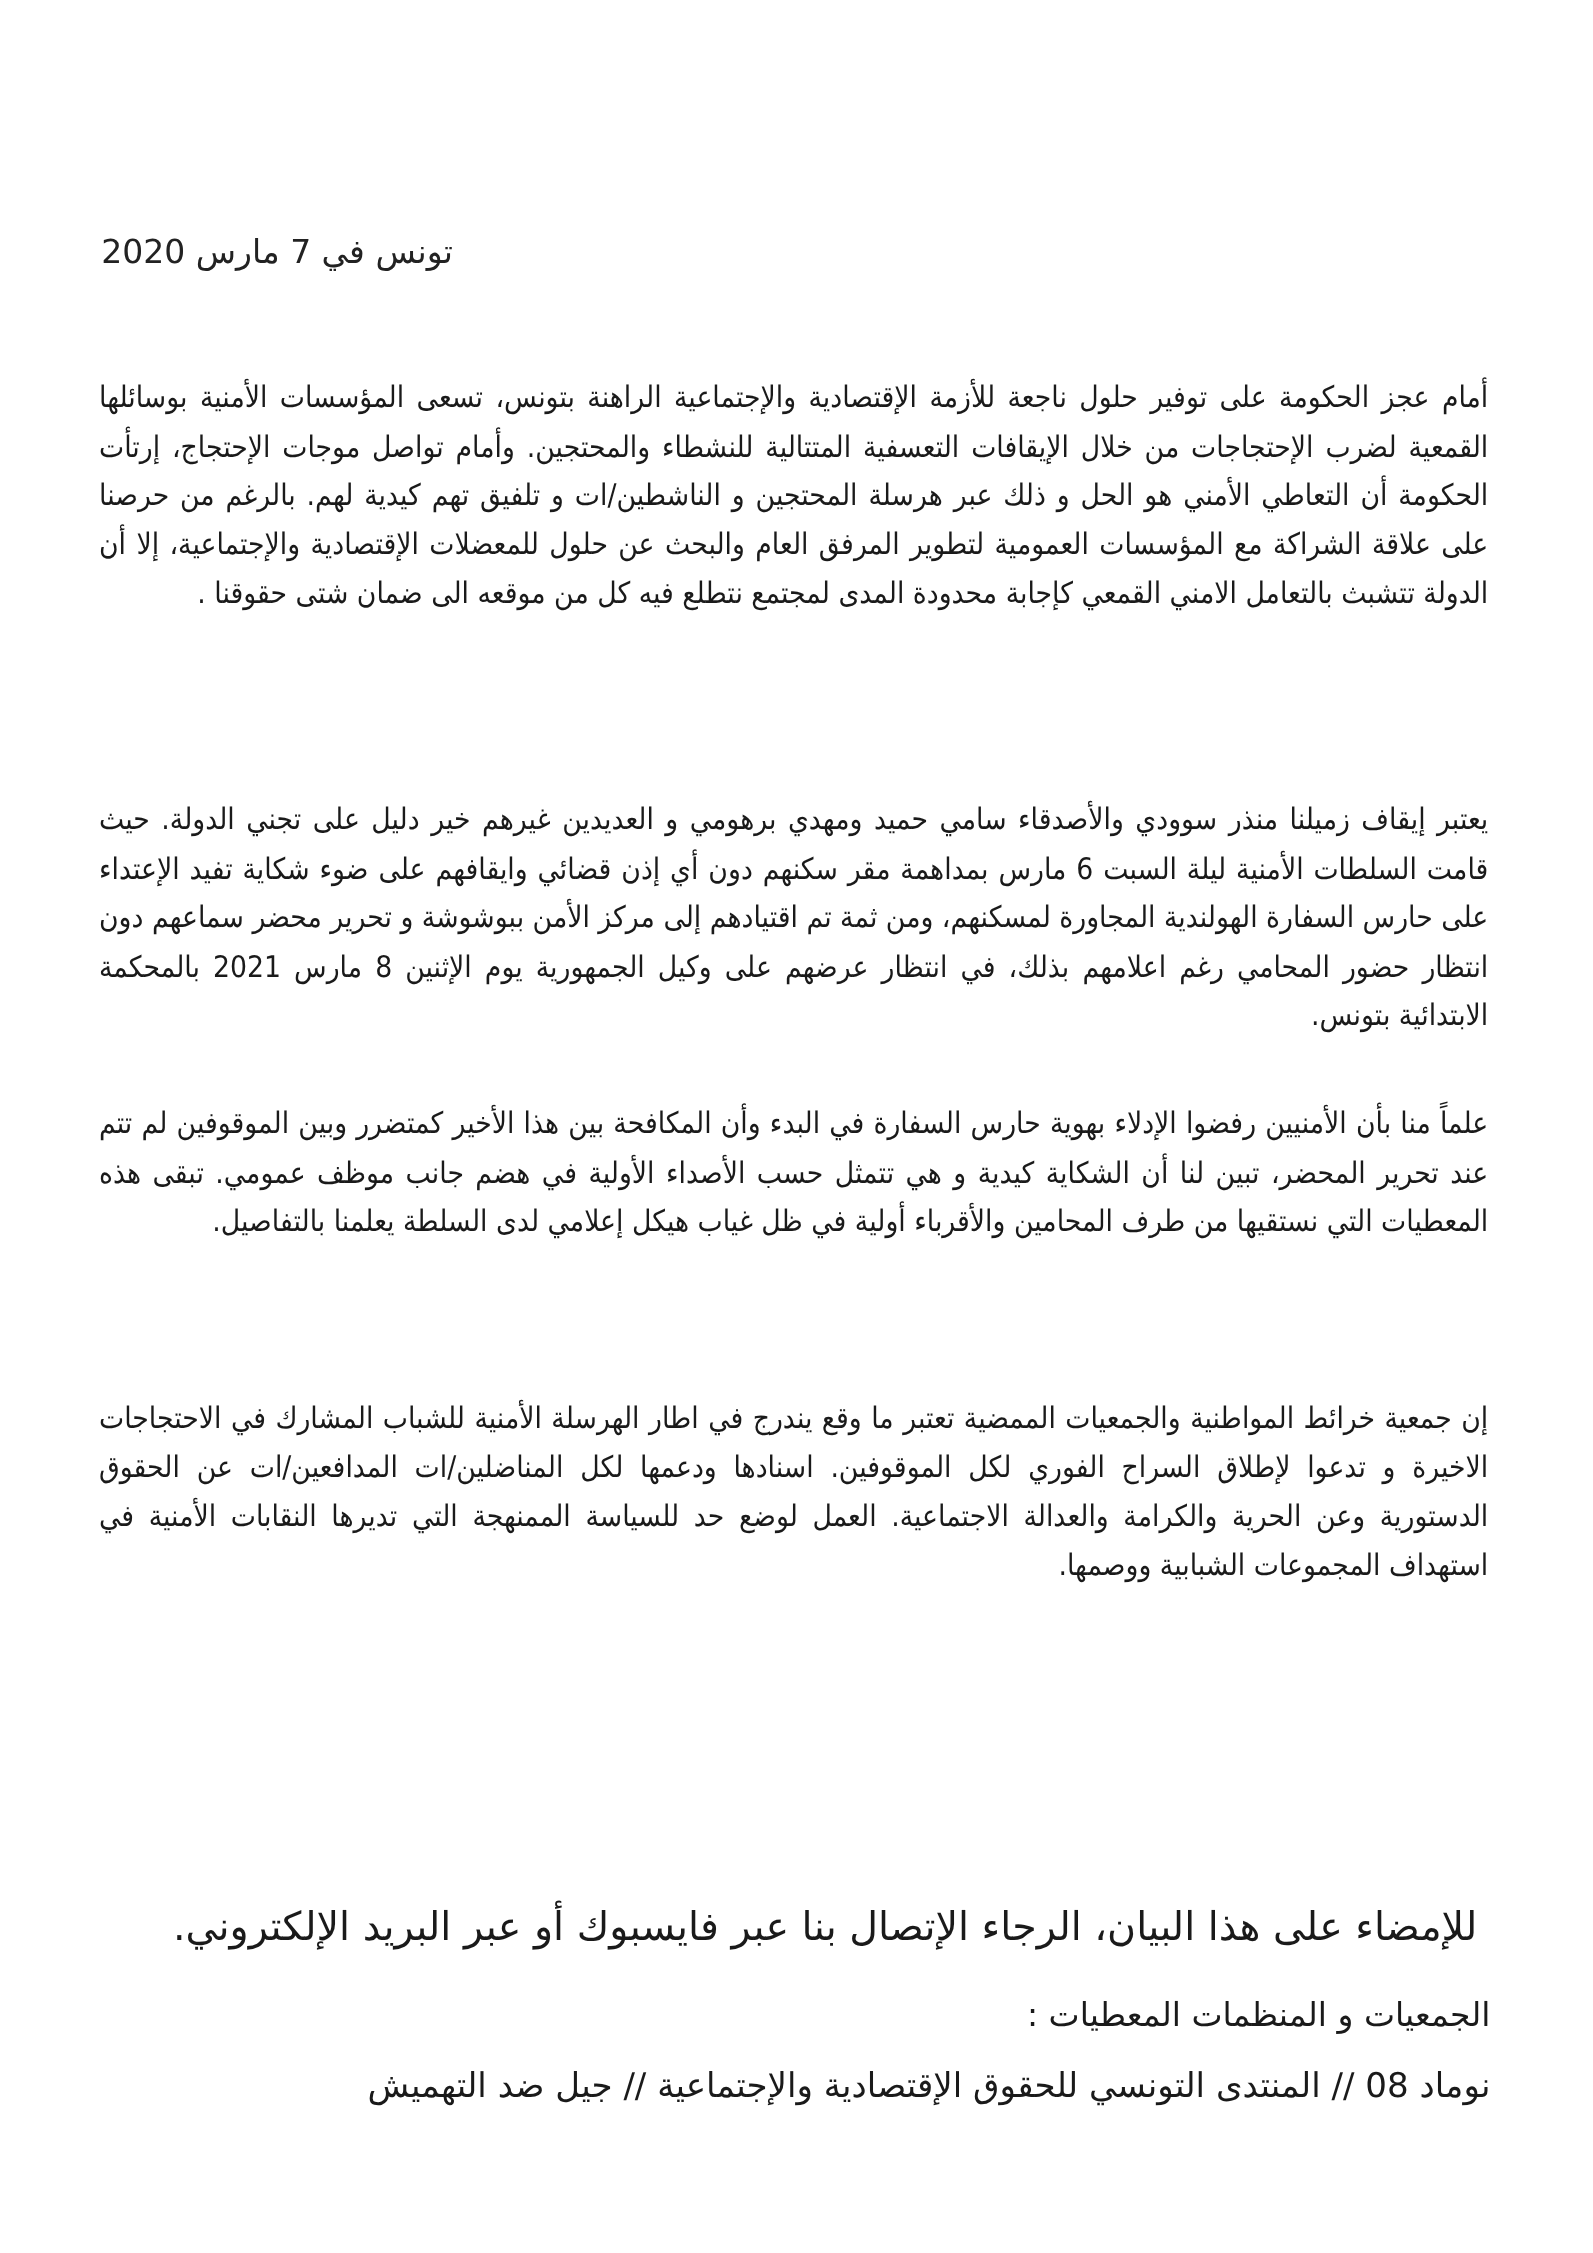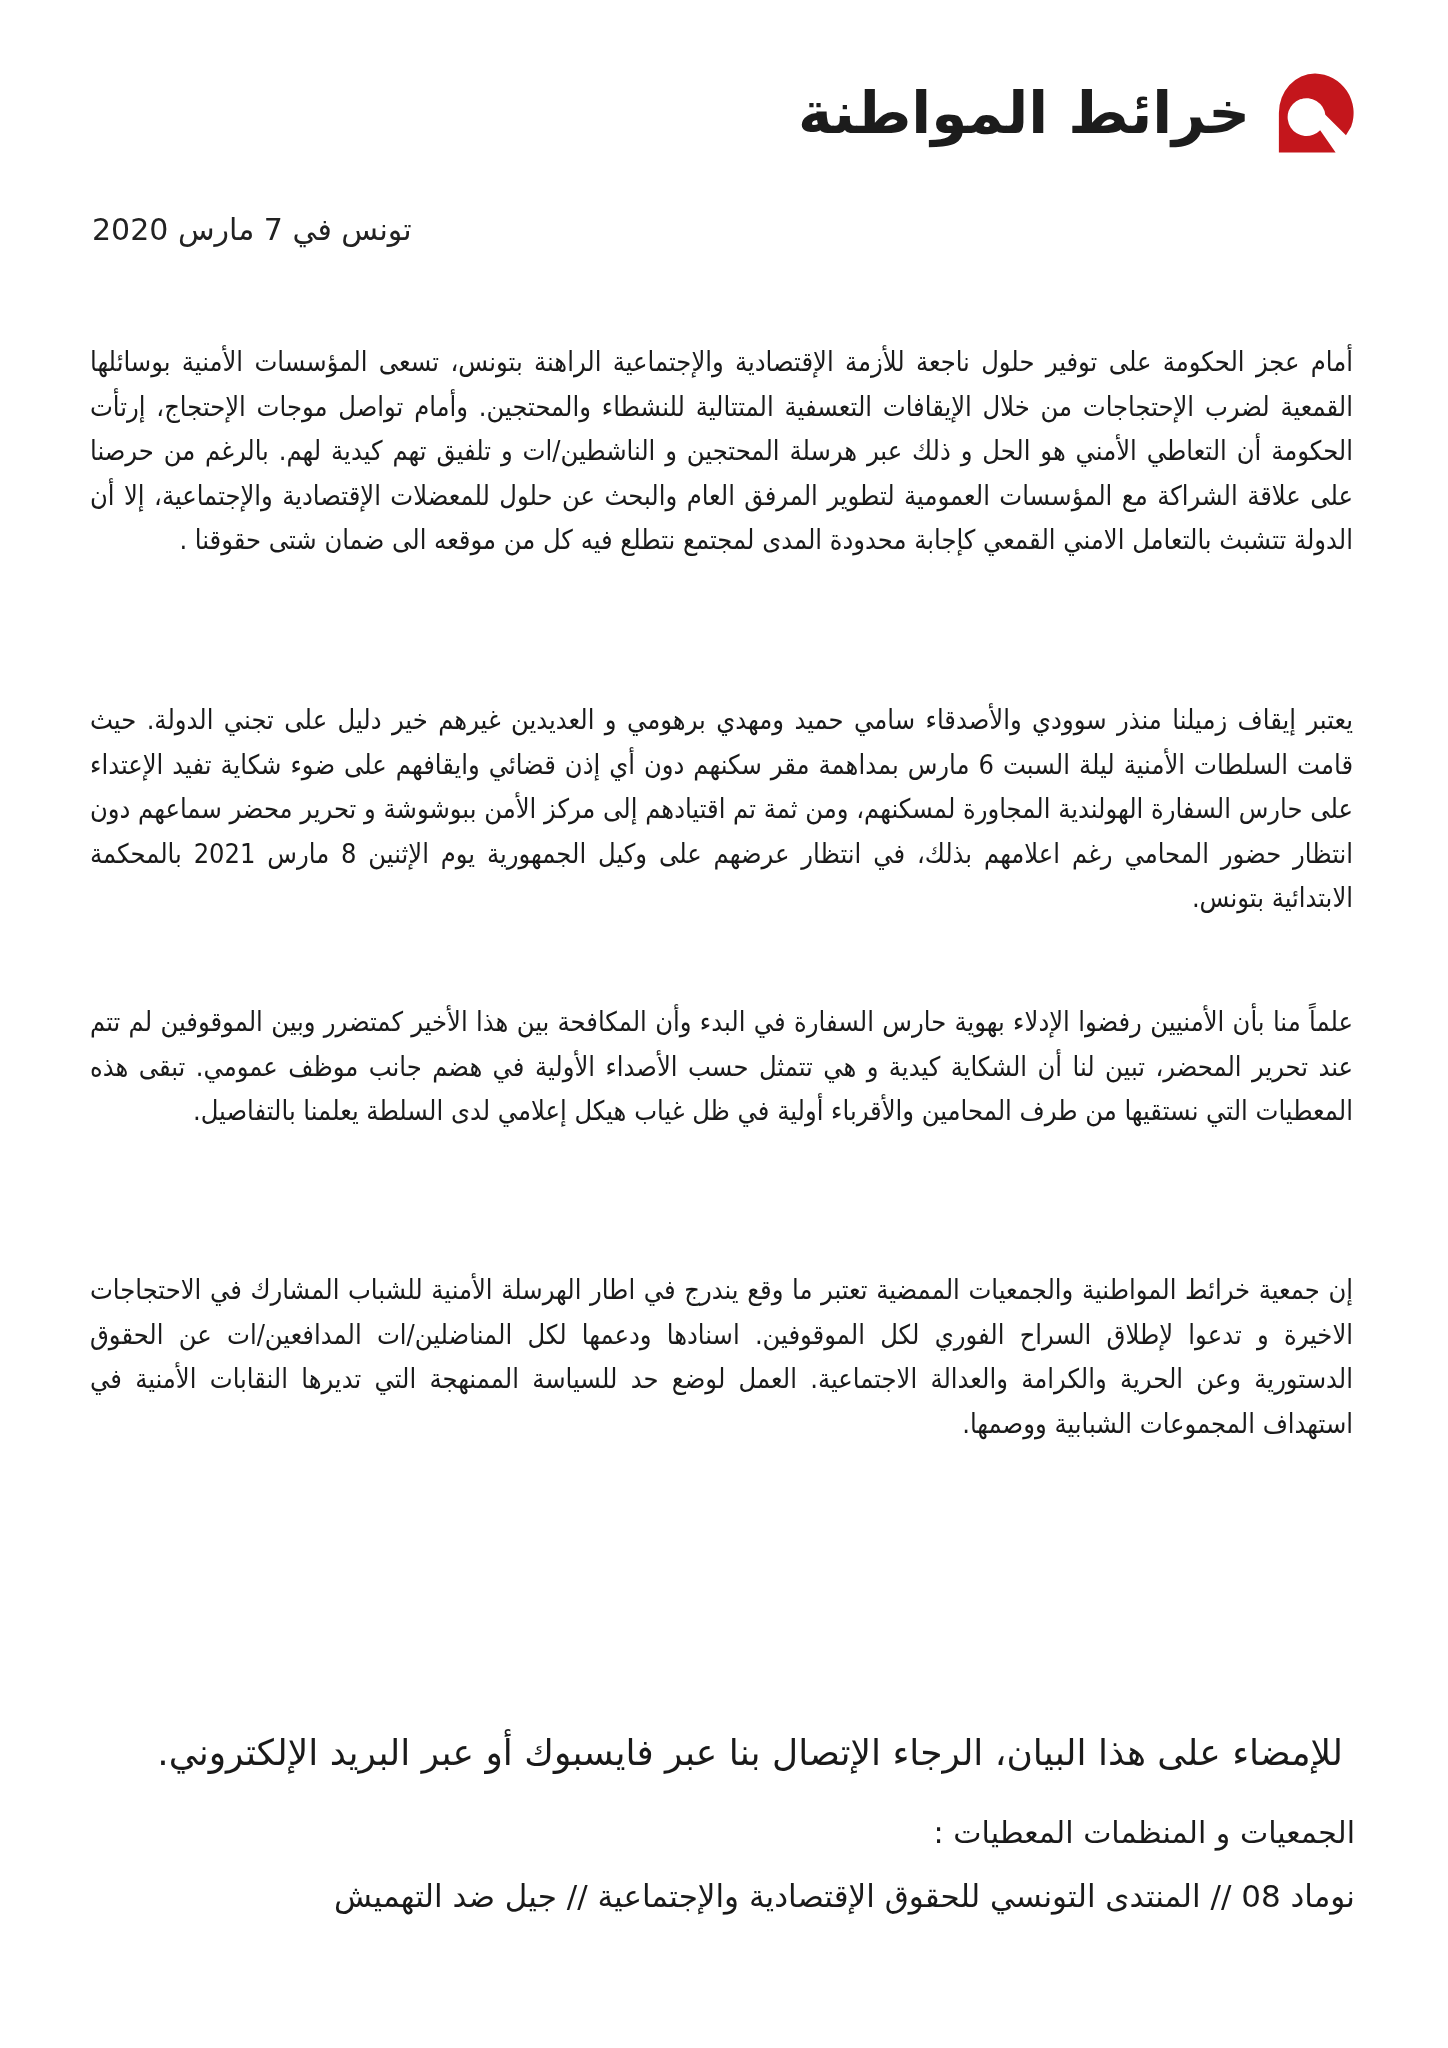--- a/index.html
+++ b/index.html
@@ -71,21 +71,21 @@
       direction: rtl;
       text-align: justify;
       text-align-last: right;
       font-size: 27px;
       line-height: 44.5px;
       color: #1a1a1a;
       font-family: "DejaVu Sans Condensed", "DejaVu Sans", sans-serif;
       font-stretch: condensed;
     }
     .p1 { top: 340px; }
-    .p2 { top: 698px; }
+    .p2 { top: 724px; }
     .p3 { top: 1000px; }
     .p4 { top: 1268px; }
     .slogans {
       position: absolute;
       right: 93px;
       top: 1525px;
       direction: rtl;
       text-align: right;
       font-size: 40px;
       line-height: 52px;
@@ -115,28 +115,20 @@
       direction: rtl;
       font-size: 31px;
       color: #1a1a1a;
     }
   </style>
 </head>
 <body>
 
 <div class="page">
 
-  <div class="logo">
-    <svg class="logo-icon" viewBox="0 0 100 100">
-
-      <path d="M50 4 A46 46 0 0 1 92 66 L86 76 L62 52 A22 22 0 1 0 56 70 L74 96 L8 96 L8 50 A42 46 0 0 1 50 4 Z" fill="#c4161c"></path>
-      <path d="M32 32 A24 24 0 0 1 40 26" stroke="#c4161c" stroke-width="6" fill="none" stroke-linecap="butt"></path>
-    </svg>
-    <span class="logo-text">خرائط المواطنة</span>
-  </div>
 
   <div class="date">تونس في 7 مارس 2020</div>
 
 
   <p class="body-text p1" style="margin:0;">أمام عجز الحكومة على توفير حلول ناجعة للأزمة الإقتصادية والإجتماعية الراهنة بتونس، تسعى المؤسسات الأمنية بوسائلها القمعية لضرب الإحتجاجات من خلال الإيقافات التعسفية المتتالية للنشطاء والمحتجين. وأمام تواصل موجات الإحتجاج، إرتأت الحكومة أن التعاطي الأمني هو الحل و ذلك عبر هرسلة المحتجين و الناشطين/ات و تلفيق تهم كيدية لهم.  بالرغم من  حرصنا على علاقة الشراكة مع المؤسسات العمومية لتطوير المرفق العام والبحث عن حلول للمعضلات الإقتصادية والإجتماعية، إلا أن الدولة تتشبث بالتعامل الامني القمعي كإجابة محدودة المدى لمجتمع نتطلع فيه كل من موقعه الى ضمان شتى حقوقنا .</p>
   <p class="body-text p2" style="margin:0;">يعتبر إيقاف زميلنا منذر سوودي والأصدقاء سامي حميد ومهدي برهومي و العديدين غيرهم خير دليل على تجني الدولة. حيث قامت السلطات الأمنية ليلة السبت 6 مارس بمداهمة مقر سكنهم دون أي إذن قضائي وايقافهم على ضوء شكاية تفيد الإعتداء على حارس السفارة الهولندية المجاورة لمسكنهم، ومن ثمة تم اقتيادهم إلى مركز الأمن ببوشوشة و تحرير محضر سماعهم دون انتظار حضور المحامي رغم اعلامهم بذلك، في انتظار عرضهم على وكيل الجمهورية يوم الإثنين 8 مارس 2021 بالمحكمة الابتدائية بتونس.</p>
   <p class="body-text p3" style="margin:0;">علماً منا بأن الأمنيين رفضوا الإدلاء بهوية حارس السفارة في البدء وأن المكافحة بين هذا الأخير كمتضرر وبين الموقوفين لم تتم عند تحرير المحضر، تبين لنا أن الشكاية كيدية و هي تتمثل حسب الأصداء الأولية في هضم جانب موظف عمومي. تبقى هذه المعطيات التي نستقيها من طرف المحامين والأقرباء أولية في ظل غياب هيكل إعلامي لدى السلطة يعلمنا بالتفاصيل.</p>
   <p class="body-text p4" style="margin:0;">إن جمعية خرائط المواطنية والجمعيات الممضية تعتبر ما وقع يندرج في اطار الهرسلة الأمنية للشباب المشارك في الاحتجاجات الاخيرة و تدعوا لإطلاق السراح الفوري لكل الموقوفين. اسنادها ودعمها لكل المناضلين/ات المدافعين/ات عن الحقوق الدستورية وعن الحرية والكرامة والعدالة الاجتماعية. العمل لوضع حد للسياسة الممنهجة التي تديرها النقابات الأمنية في استهداف المجموعات الشبابية ووصمها.</p>
 
 

